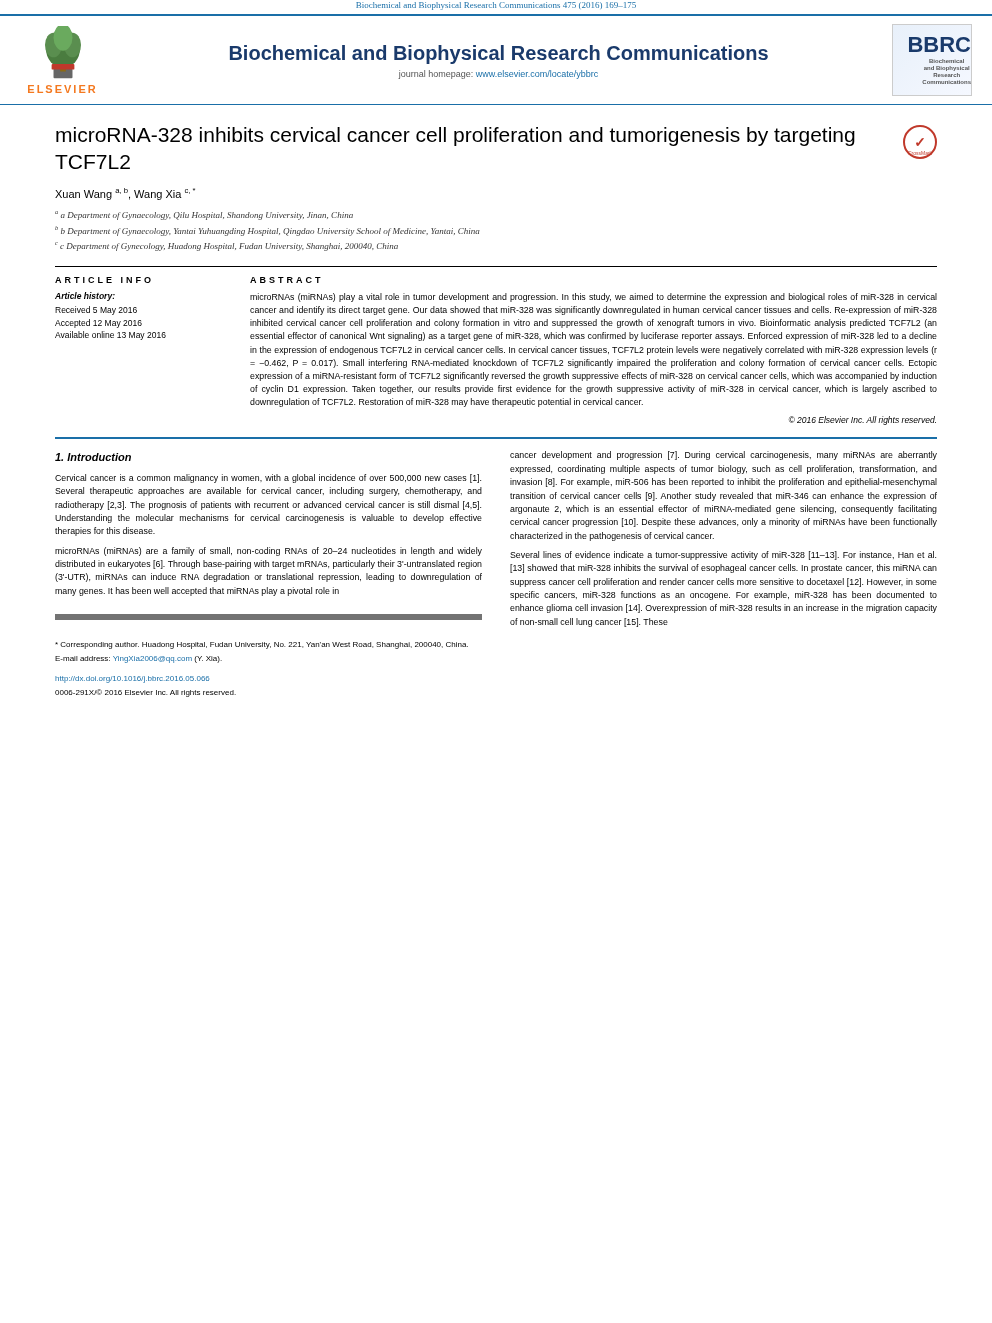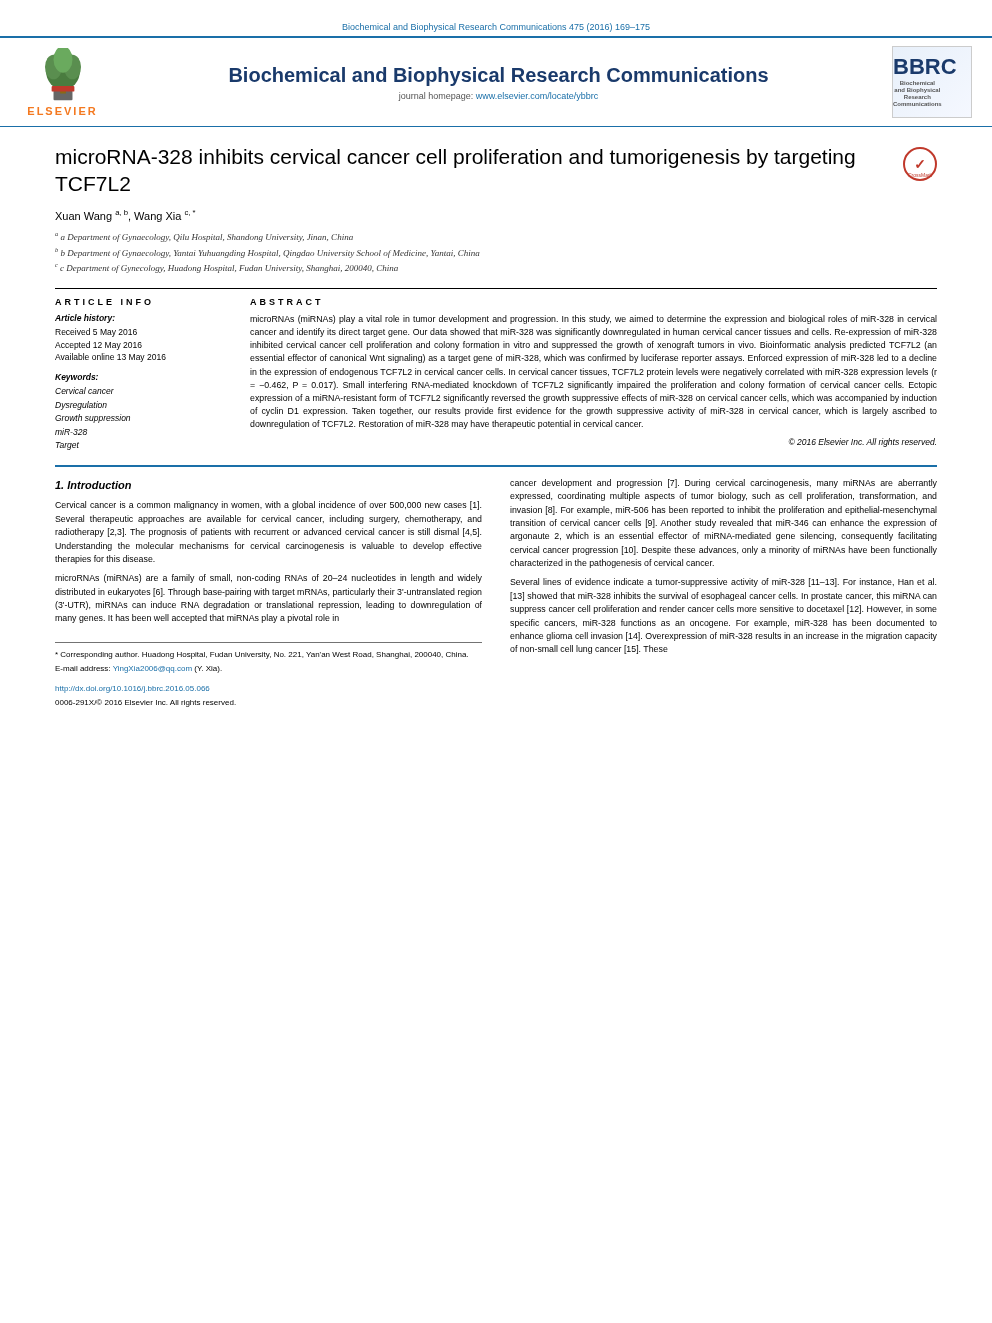--- a/index.html
+++ b/index.html
@@ -9,22 +9,22 @@
       color: #000;
       font-size: 10px;
       width: 992px;
       min-height: 1323px;
     }
 
     .top-journal-line {
       text-align: center;
       font-size: 9px;
       color: #1a6fa8;
-      padding: 22px 0 4px 0;
-      font-family: Liberation Sans, sans-serif;
+      padding: 0 0 4px 0;
+      font-family: Liberation Serif, serif;
     }
 
     .header-bar {
       border-top: 2px solid #1a6fa8;
       border-bottom: 1px solid #1a6fa8;
       display: flex;
       align-items: center;
       padding: 8px 20px;
       gap: 16px;
     }
@@ -98,21 +98,21 @@
       display: flex;
       align-items: center;
       justify-content: center;
     }
 
     .bbrc-logo {
       width: 84px;
       height: 72px;
       border: 1px solid #ccc;
       display: flex;
-      align-items: flex-start;
+      align-items: flex-end;
       justify-content: center;
       font-weight: bold;
       font-size: 18px;
       color: #1a3a6b;
       font-family: Arial, sans-serif;
       background: linear-gradient(135deg, #e8f0fa 0%, #f5f8ff 100%);
       position: relative;
       flex-direction: column;
     }
 
@@ -274,22 +274,22 @@
 
     .body-paragraph {
       margin-bottom: 6px;
       font-size: 8.8px;
       line-height: 1.52;
       text-align: justify;
     }
 
     .footnote-section {
       margin-top: 16px;
-      border-top: 1px solid #737373;
-      padding-top: 6px;
+      border-top: 6px solid #737373;
+      padding-top: 19px;
       font-size: 8px;
       color: #000;
       line-height: 1.5;
     }
 
     .footnote-line {
       margin-bottom: 2px;
     }
 
     .blue-link {
@@ -375,30 +375,20 @@
   <div class="two-col-section">
 
     <div class="article-info">
       <div class="article-info-title">ARTICLE INFO</div>
 
       <div class="info-section-title">Article history:</div>
       <div class="info-row">Received 5 May 2016</div>
       <div class="info-row">Accepted 12 May 2016</div>
       <div class="info-row">Available online 13 May 2016</div>
 
-      <div class="keywords-section">
-        <div class="info-section-title">Keywords:</div>
-        <div class="keywords-list">
-          <div>Cervical cancer</div>
-          <div>Dysregulation</div>
-          <div>Growth suppression</div>
-          <div>miR-328</div>
-          <div>Target</div>
-        </div>
-      </div>
     </div>
 
     <div class="abstract-section">
       <div class="abstract-title">ABSTRACT</div>
       <p class="abstract-text">microRNAs (miRNAs) play a vital role in tumor development and progression. In this study, we aimed to determine the expression and biological roles of miR-328 in cervical cancer and identify its direct target gene. Our data showed that miR-328 was significantly downregulated in human cervical cancer tissues and cells. Re-expression of miR-328 inhibited cervical cancer cell proliferation and colony formation in vitro and suppressed the growth of xenograft tumors in vivo. Bioinformatic analysis predicted TCF7L2 (an essential effector of canonical Wnt signaling) as a target gene of miR-328, which was confirmed by luciferase reporter assays. Enforced expression of miR-328 led to a decline in the expression of endogenous TCF7L2 in cervical cancer cells. In cervical cancer tissues, TCF7L2 protein levels were negatively correlated with miR-328 expression levels (r = −0.462, P = 0.017). Small interfering RNA-mediated knockdown of TCF7L2 significantly impaired the proliferation and colony formation of cervical cancer cells. Ectopic expression of a miRNA-resistant form of TCF7L2 significantly reversed the growth suppressive effects of miR-328 on cervical cancer cells, which was accompanied by induction of cyclin D1 expression. Taken together, our results provide first evidence for the growth suppressive activity of miR-328 in cervical cancer, which is largely ascribed to downregulation of TCF7L2. Restoration of miR-328 may have therapeutic potential in cervical cancer.</p>
       <div class="copyright-line">© 2016 Elsevier Inc. All rights reserved.</div>
     </div>
   </div>
 
   <hr class="bottom-divider">

